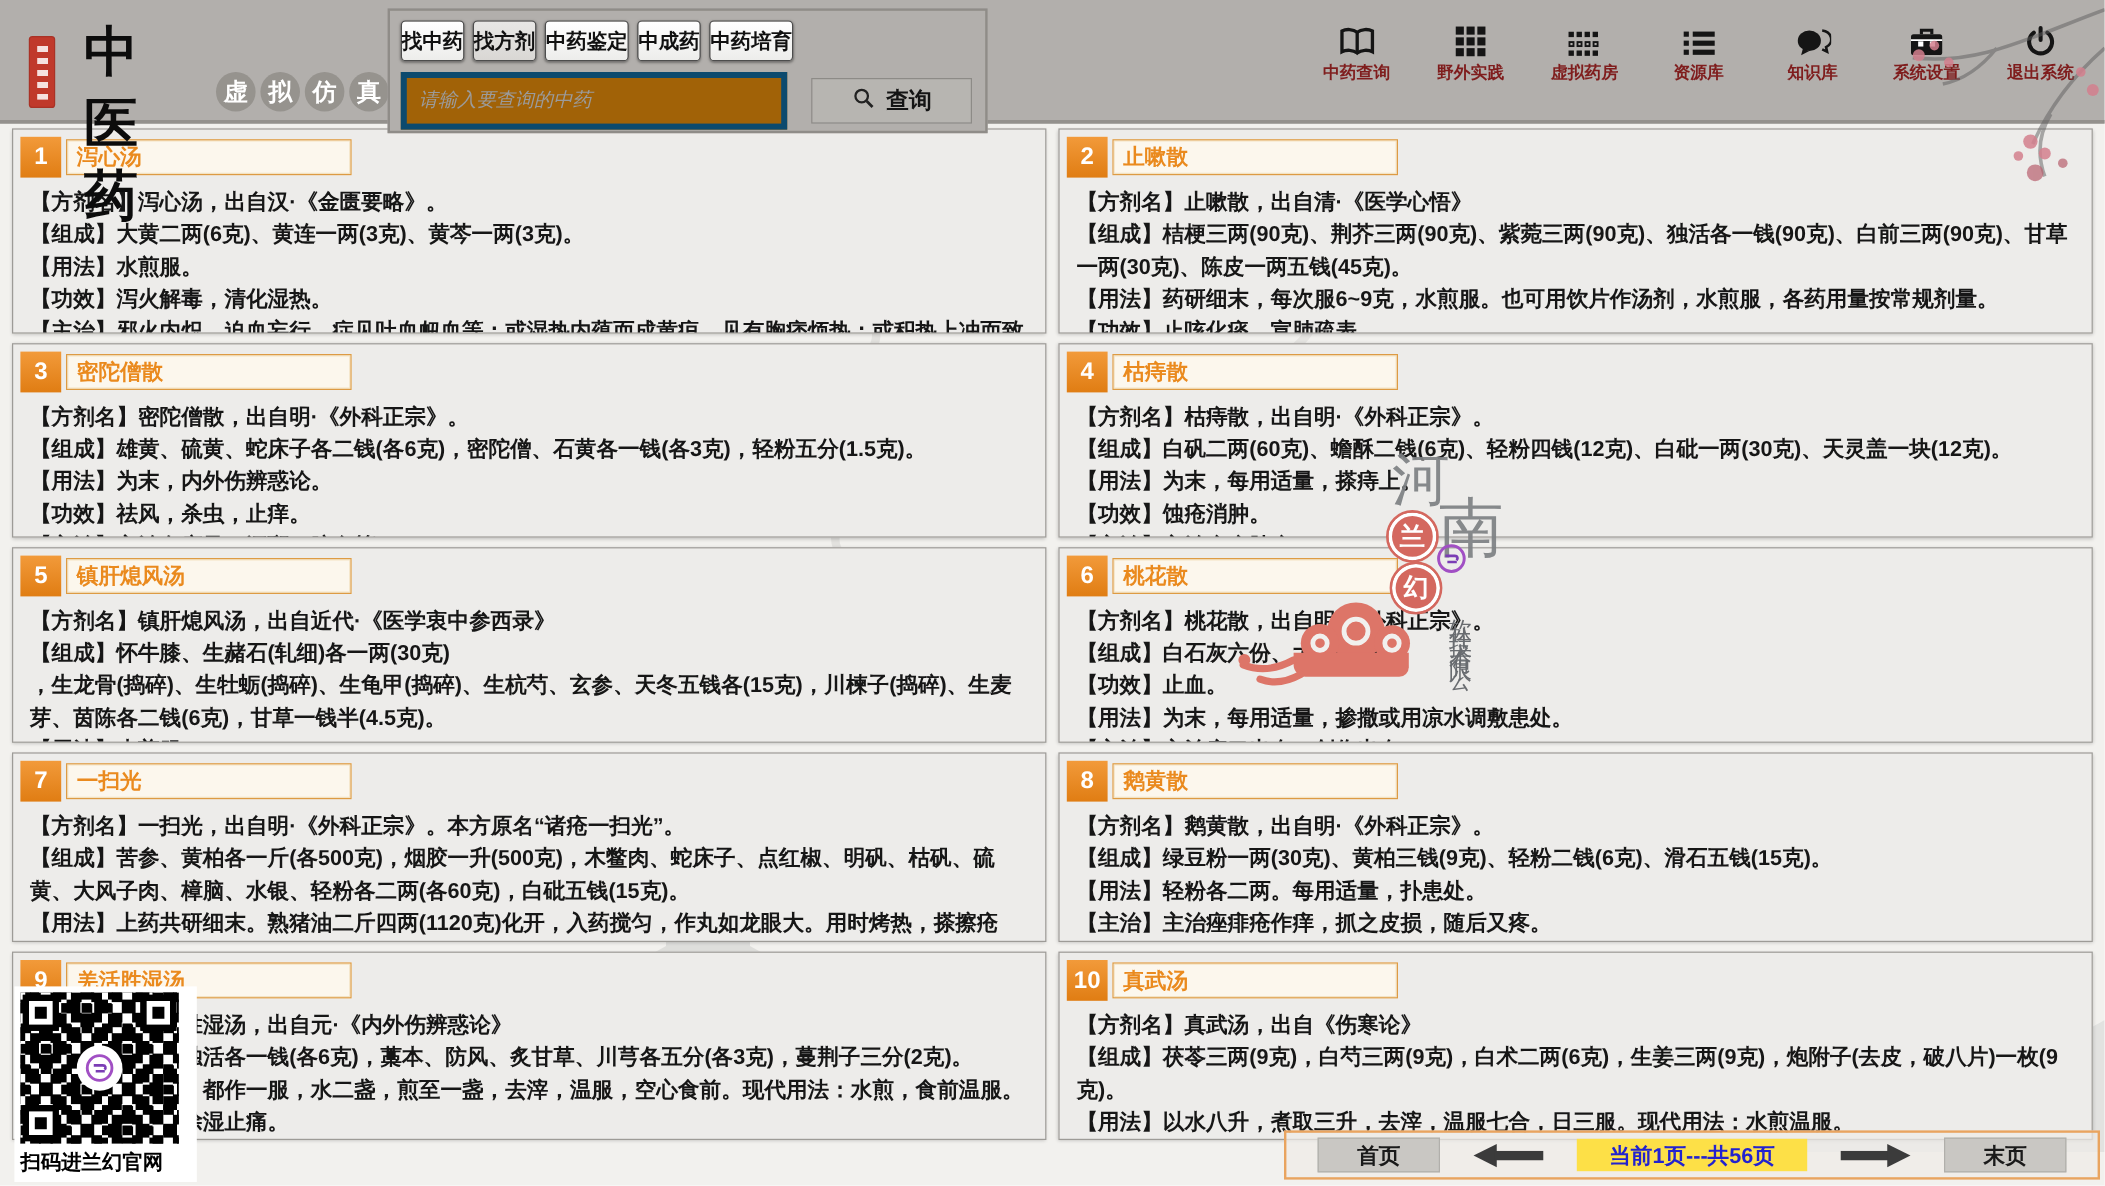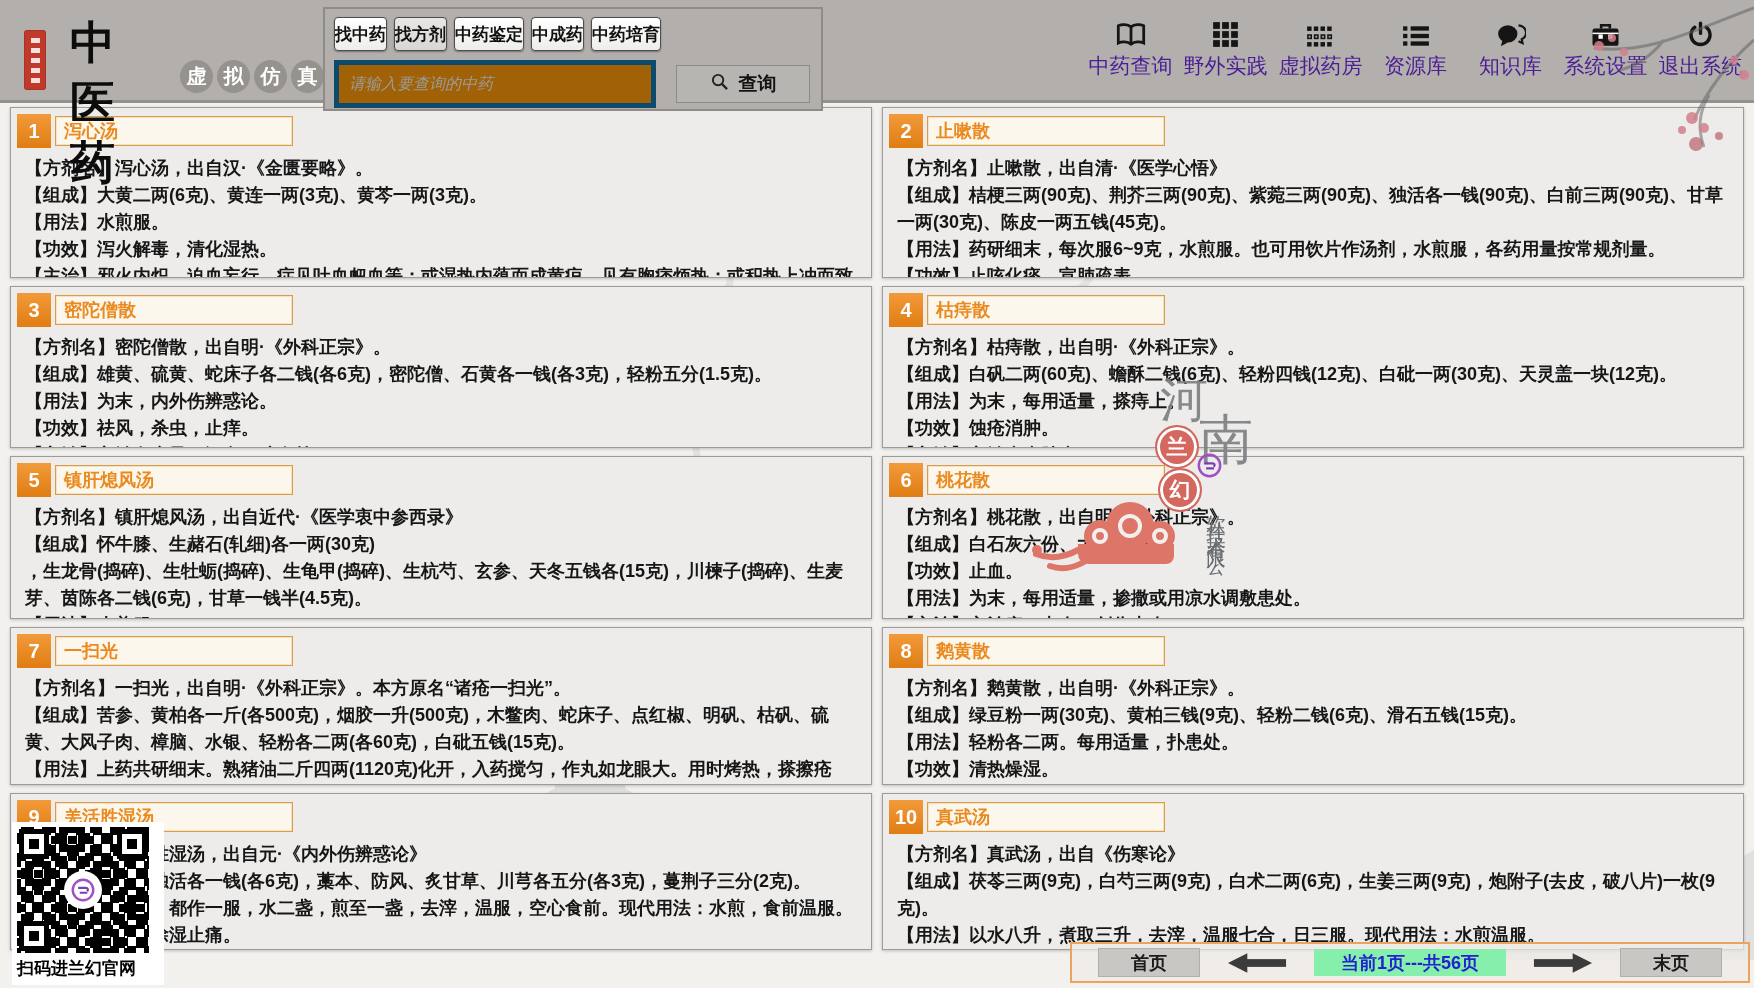--- a/index.html
+++ b/index.html
@@ -31,21 +31,21 @@
   .search-row{display:flex;margin-top:9px;align-items:center}
   .search-input{width:292px;height:32px;border:5px solid #0c4a6e;padding:3px 10px;font-size:16px;background:#a16207;outline:none}
   .search-input::placeholder{color:#9b9b9b;font-style:italic;font-family:"Liberation Serif",serif}
   .go-btn{margin-left:20px;height:36px;width:132px;background:#b7b5b1;border:1px solid #8d8b87;
           display:flex;align-items:center;justify-content:center;gap:10px;font-size:19px;font-weight:bold;cursor:pointer}
 
   .main-nav{position:absolute;right:6px;top:16px;display:flex;z-index:4}
   .nav-item{width:95px;display:flex;flex-direction:column;align-items:center;justify-content:flex-end;
             gap:4px;cursor:pointer}
   .nav-item .nicon{height:32px;display:flex;align-items:flex-end}
-  .nav-item .nlabel{font-size:21px;font-weight:normal;color:#4c1d95;white-space:nowrap}
+  .nav-item .nlabel{font-size:14px;font-weight:bold;color:#7f1d1d;white-space:nowrap}
 
   
   .cards-grid{position:absolute;left:10px;top:107px;width:1734px;display:grid;
               grid-template-columns:1fr 1fr;grid-template-rows:171px 162px 163px 158px 157px;
               column-gap:10px;row-gap:8px;z-index:2}
   .card{position:relative;background:#edecea;border:1px solid #9d9b97;box-shadow:0 1px 3px rgba(0,0,0,.22);
         overflow:hidden}
   .card-num{position:absolute;left:6px;top:6px;width:34px;height:34px;background:linear-gradient(#f29a3a,#e07d13);
             color:#fff;font-size:20px;font-weight:bold;display:flex;align-items:center;justify-content:center}
   .card-title{position:absolute;left:44px;top:8px;width:228px;height:28px;line-height:28px;background:#fcf7ed;
@@ -78,21 +78,21 @@
   .finder.tl{left:2px;top:2px}.finder.tr{right:2px;top:2px}.finder.bl{left:2px;bottom:2px}
   .qr-center{position:absolute;left:50%;top:50%;width:38px;height:38px;margin:-19px 0 0 -19px;background:#fff;
              border-radius:50%;display:flex;align-items:center;justify-content:center}
   .qr-caption{margin-top:4px;font-size:17px;font-weight:bold;color:#000;white-space:nowrap}
 
   
   .pager{position:absolute;right:4px;bottom:5px;z-index:30;display:flex;align-items:center;gap:26px;
          border:2px solid #e9a45f;background:rgba(238,236,232,.72);padding:4px 26px}
   .pbtn{width:100px;height:27px;background:#c9c7c3;border:1px solid #b1afab;display:flex;align-items:center;
         justify-content:center;font-size:18px;font-weight:bold;color:#1a1a1a;cursor:pointer}
-  .pstatus{width:192px;height:27px;background:#86efac;display:flex;align-items:center;justify-content:center;
+  .pstatus{width:192px;height:27px;background:#fde047;display:flex;align-items:center;justify-content:center;
            font-size:18px;font-weight:bold;color:#2222cf}
   .parrow{cursor:pointer;display:flex;align-items:center}
 
   
   .deco{position:absolute;pointer-events:none}
 </style>
 </head>
 <body>
 
 <div class="page">
@@ -368,21 +368,20 @@
         </div>
     </article>
 
     <article class="card">
       <div class="card-num">8</div>
       <div class="card-title">鹅黄散</div>
       <div class="card-body">
           <div class="card-line">【方剂名】鹅黄散，出自明·《外科正宗》。</div>
           <div class="card-line">【组成】绿豆粉一两(30克)、黄柏三钱(9克)、轻粉二钱(6克)、滑石五钱(15克)。</div>
           <div class="card-line">【用法】轻粉各二两。每用适量，扑患处。</div>
-          <div class="card-line">【功效】清热燥湿。</div>
           <div class="card-line">【主治】主治痤痱疮作痒，抓之皮损，随后又疼。</div>
         </div>
     </article>
 
     <article class="card">
       <div class="card-num">9</div>
       <div class="card-title">羌活胜湿汤</div>
       <div class="card-body">
           <div class="card-line">【方剂名】羌活胜湿汤，出自元·《内外伤辨惑论》</div>
           <div class="card-line">【组成】羌活、独活各一钱(各6克)，藁本、防风、炙甘草、川芎各五分(各3克)，蔓荆子三分(2克)。</div>

